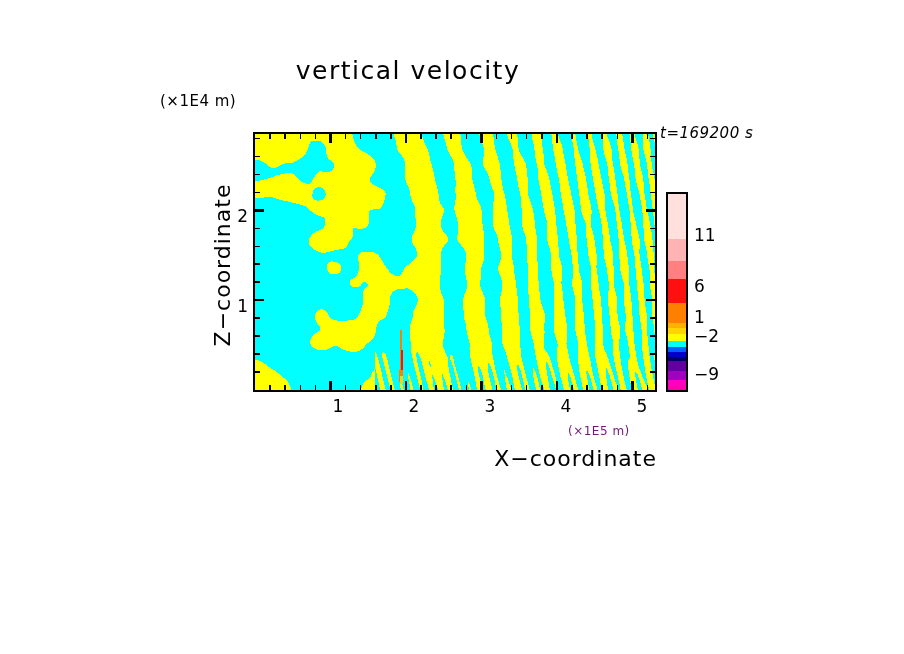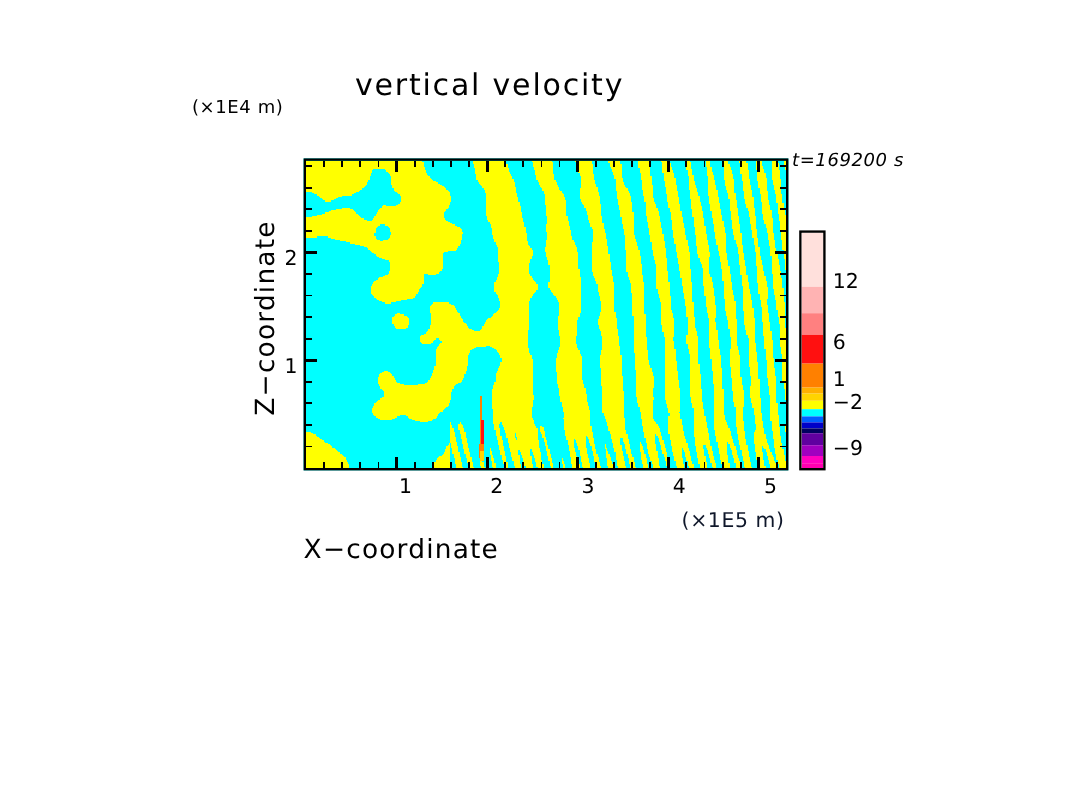--- a/index.html
+++ b/index.html
@@ -20,36 +20,36 @@
     left: 0; top: 56px; width: 904px;
     text-align: center;
     font-size: 25px;
     letter-spacing: 1.5px;
     color: #000;
   }
   
   #plot-title { left: -44px; }
 
   #zunit-label {
-    left: 160px; top: 80px;
+    left: 160px; top: 92px;
     font-size: 15px;
     letter-spacing: 0.5px;
     color: #000;
   }
 
   #xunit-label {
     left: 568px; top: 424px;
-    font-size: 17px;
+    font-size: 12px;
     letter-spacing: 0.5px;
-    color: #0f172a;
+    color: #701a75;
   }
 
   #xaxis-title {
     left: 253px; top: 446px; width: 404px;
-    text-align: left;
+    text-align: right;
     font-size: 22px;
     letter-spacing: 1px;
     color: #000;
   }
   #yaxis-title-wrap {
     left: 210px; top: 140px;
     width: 24px; height: 250px;
   }
   #yaxis-title-inner {
     position: absolute;
@@ -238,17 +238,17 @@
     <div class="cb-band" style="background: rgb(0, 255, 255); height: 3%;"></div>
     <div class="cb-band" style="background: rgb(0, 96, 255); height: 2.5%;"></div>
     <div class="cb-band" style="background: rgb(0, 0, 200); height: 2.5%;"></div>
     <div class="cb-band" style="background: rgb(0, 0, 96); height: 2%;"></div>
     <div class="cb-band" style="background: rgb(96, 0, 160); height: 5.5%;"></div>
     <div class="cb-band" style="background: rgb(160, 0, 192); height: 4.5%;"></div>
     <div class="cb-band" style="background: rgb(255, 0, 192); height: 3%;"></div>
     <div class="cb-band" style="background: rgb(255, 0, 176); height: 2%;"></div>
   </div>
 
-<div class="cb-label abs" style="top:225px">12</div>
+<div class="cb-label abs" style="top:225px">11</div>
 <div class="cb-label abs" style="top:276px">6</div>
 <div class="cb-label abs" style="top:307px">1</div>
 <div class="cb-label abs" style="top:326px">−2</div>
 <div class="cb-label abs" style="top:364px">−9</div>
 
 </body></html>

